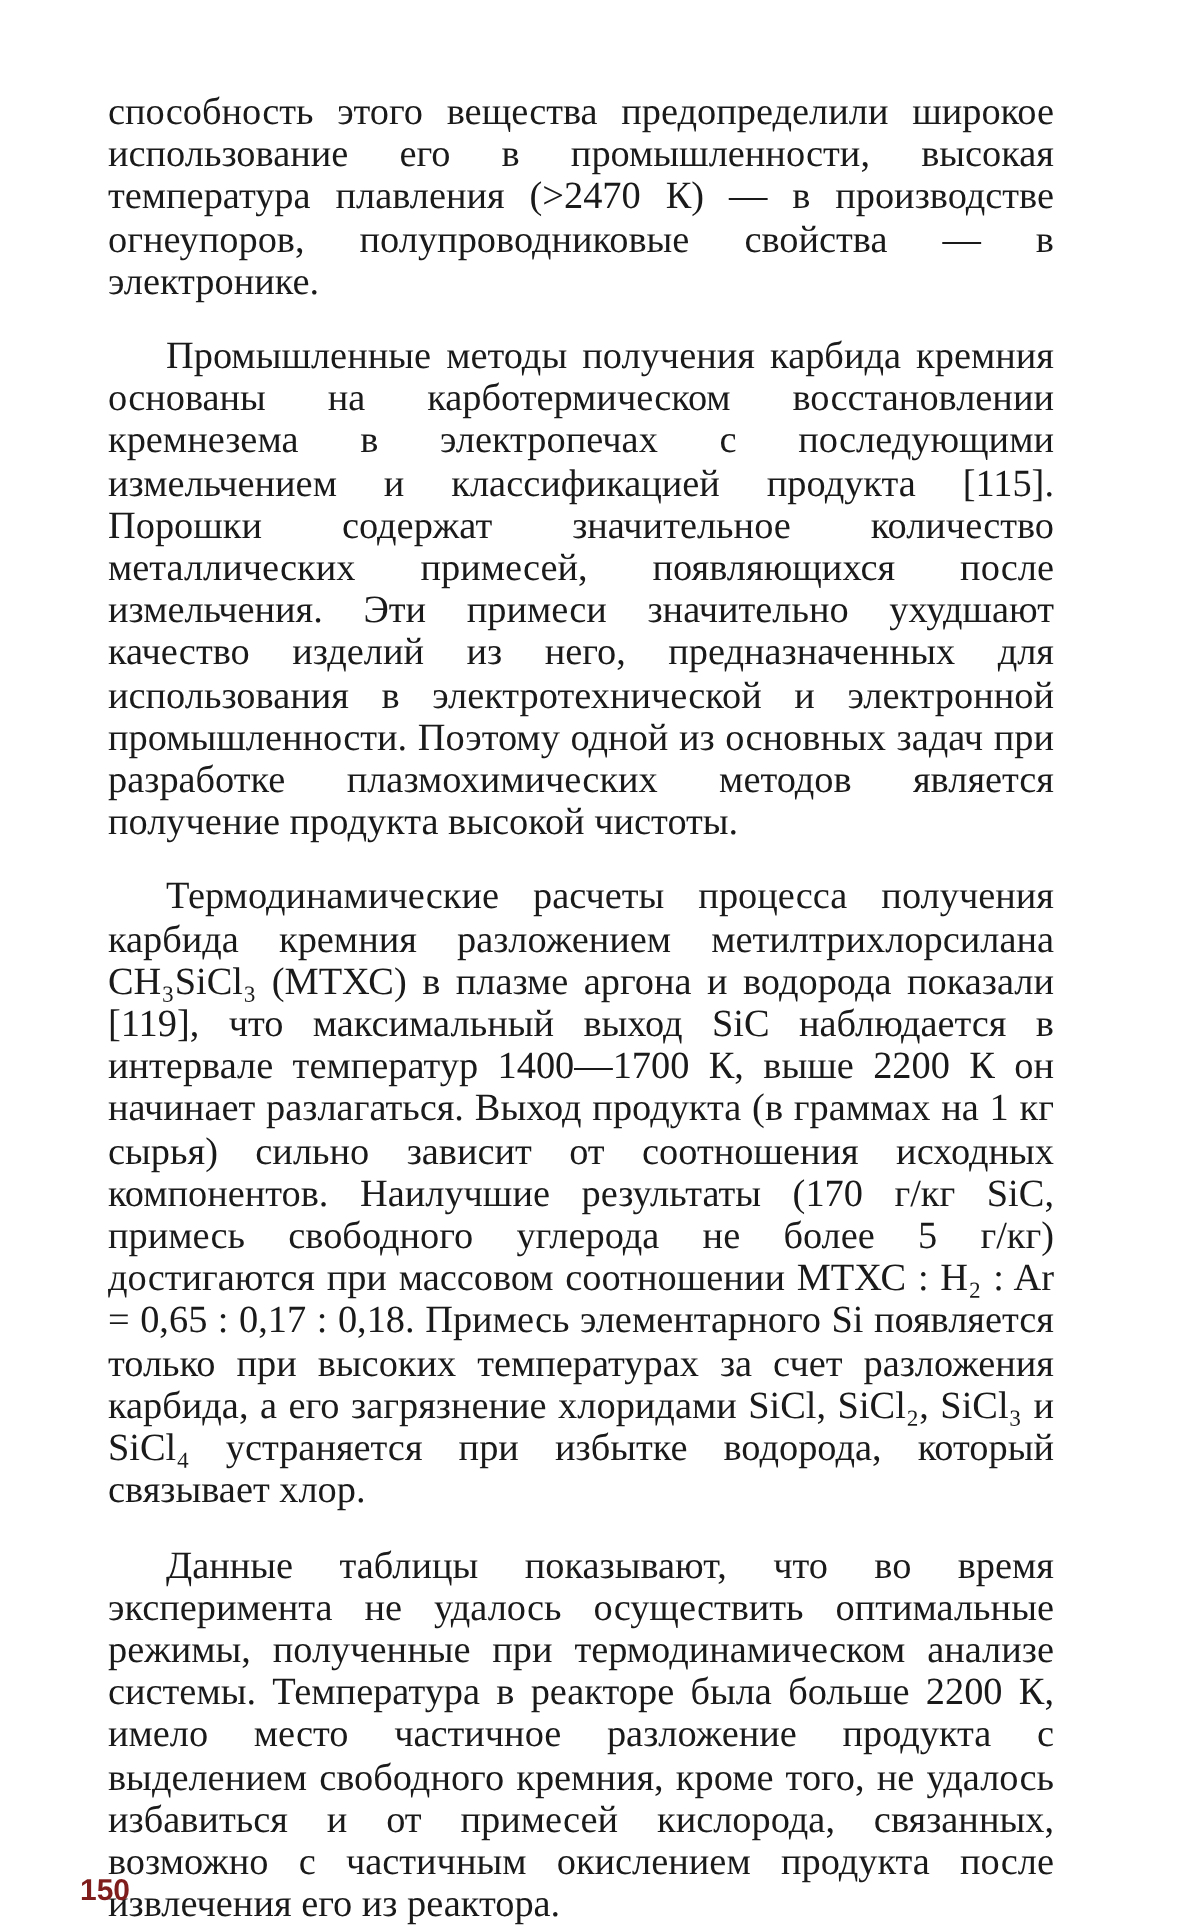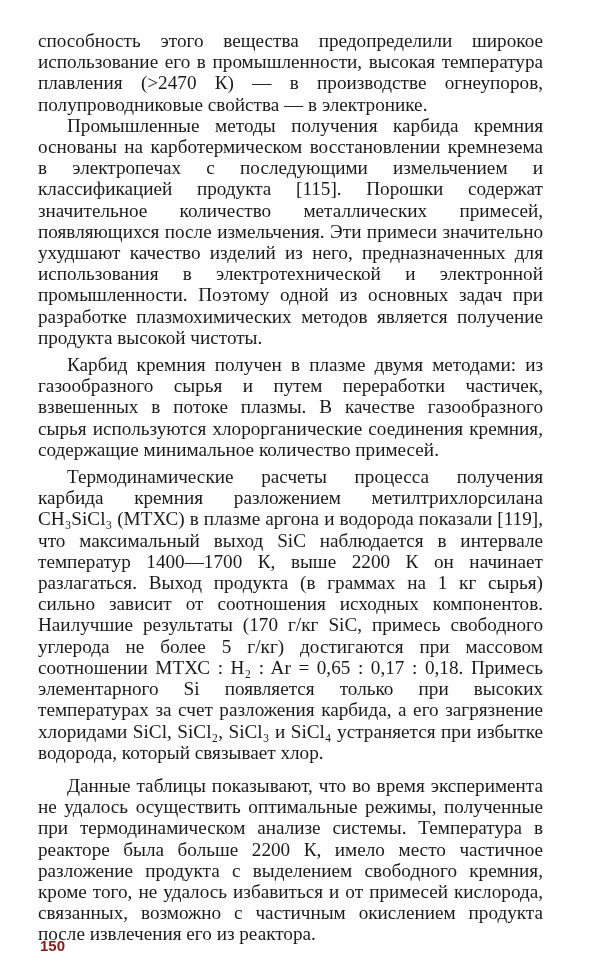--- a/index.html
+++ b/index.html
@@ -3,34 +3,33 @@
 <meta charset="utf-8">
 <style>
   html, body { margin: 0; padding: 0; background: #ffffff; }
   body { width: 600px; height: 963px; overflow: hidden; position: relative; }
   .page {
     position: absolute; left: 38px; top: 30px; width: 505px;
     font-family: "Liberation Serif", serif;
     font-size: 19.2px; line-height: 21.2px; color: #1a1a1a;
     text-align: justify;
   }
-  .para { margin: 0; }
+  .para { margin: 16px; }
   .para.indent { text-indent: 29px; }
   .para.gap { margin-top: 6px; }
   .para.gap2 { margin-top: 12px; }
   .pagenum {
     position: absolute; left: 40px; top: 937px;
     font-family: "Liberation Sans", sans-serif; font-weight: bold;
     font-size: 15px; color: #7f1d1d;
   }
 </style>
 </head>
 <body>
 
 <div class="page">
   <p class="para">способность этого вещества предопределили широкое использование его в промышленности, высокая температура плавления (&gt;2470 К) — в производстве огнеупоров, полупроводниковые свойства — в электронике.</p>
   <p class="para indent">Промышленные методы получения карбида кремния основаны на карботермическом восстановлении кремнезема в электропечах с последующими измельчением и классификацией продукта [115]. Порошки содержат значительное количество металлических примесей, появляющихся после измельчения. Эти примеси значительно ухудшают качество изделий из него, предназначенных для использования в электротехнической и электронной промышленности. Поэтому одной из основных задач при разработке плазмохимических методов является получение продукта высокой чистоты.</p>
-  <p class="para indent gap">Карбид кремния получен в плазме двумя методами: из газообразного сырья и путем переработки частичек, взвешенных в потоке плазмы. В качестве газообразного сырья используются хлорорганические соединения кремния, содержащие минимальное количество примесей.</p>
   <p class="para indent gap">Термодинамические расчеты процесса получения карбида кремния разложением метилтрихлорсилана CH₃SiCl₃ (МТХС) в плазме аргона и водорода показали [119], что максимальный выход SiC наблюдается в интервале температур 1400—1700 К, выше 2200 К он начинает разлагаться. Выход продукта (в граммах на 1 кг сырья) сильно зависит от соотношения исходных компонентов. Наилучшие результаты (170 г/кг SiC, примесь свободного углерода не более 5 г/кг) достигаются при массовом соотношении МТХС : H₂ : Ar = 0,65 : 0,17 : 0,18. Примесь элементарного Si появляется только при высоких температурах за счет разложения карбида, а его загрязнение хлоридами SiCl, SiCl₂, SiCl₃ и SiCl₄ устраняется при избытке водорода, который связывает хлор.</p>
   <p class="para indent gap2">Данные таблицы показывают, что во время эксперимента не удалось осуществить оптимальные режимы, полученные при термодинамическом анализе системы. Температура в реакторе была больше 2200 К, имело место частичное разложение продукта с выделением свободного кремния, кроме того, не удалось избавиться и от примесей кислорода, связанных, возможно с частичным окислением продукта после извлечения его из реактора.</p>
 </div>
 
 <div class="pagenum">150</div>
 
 </body></html>

